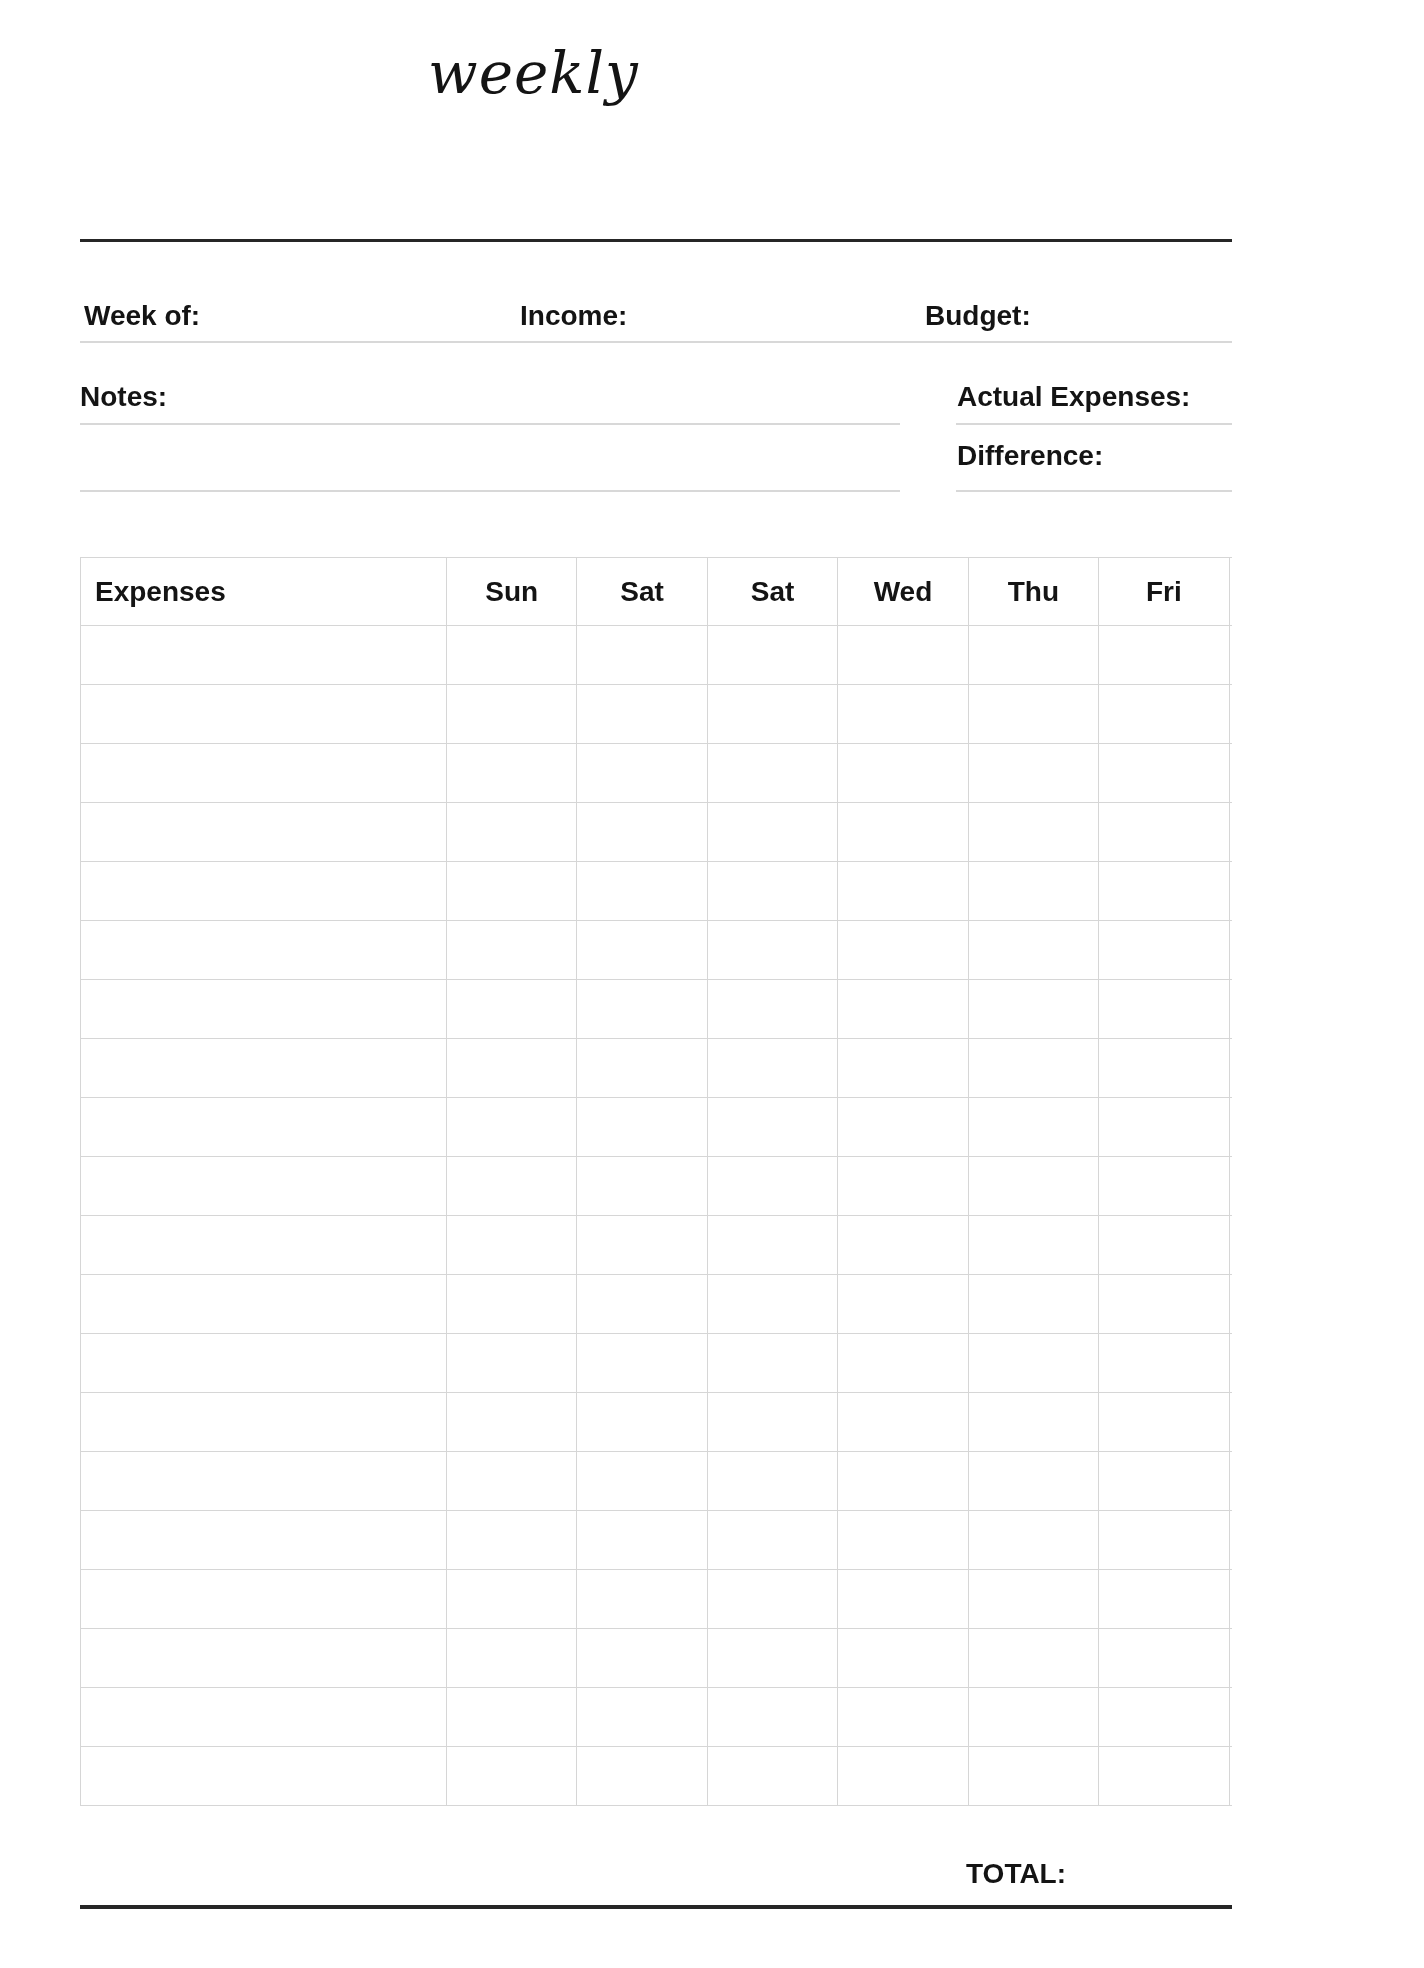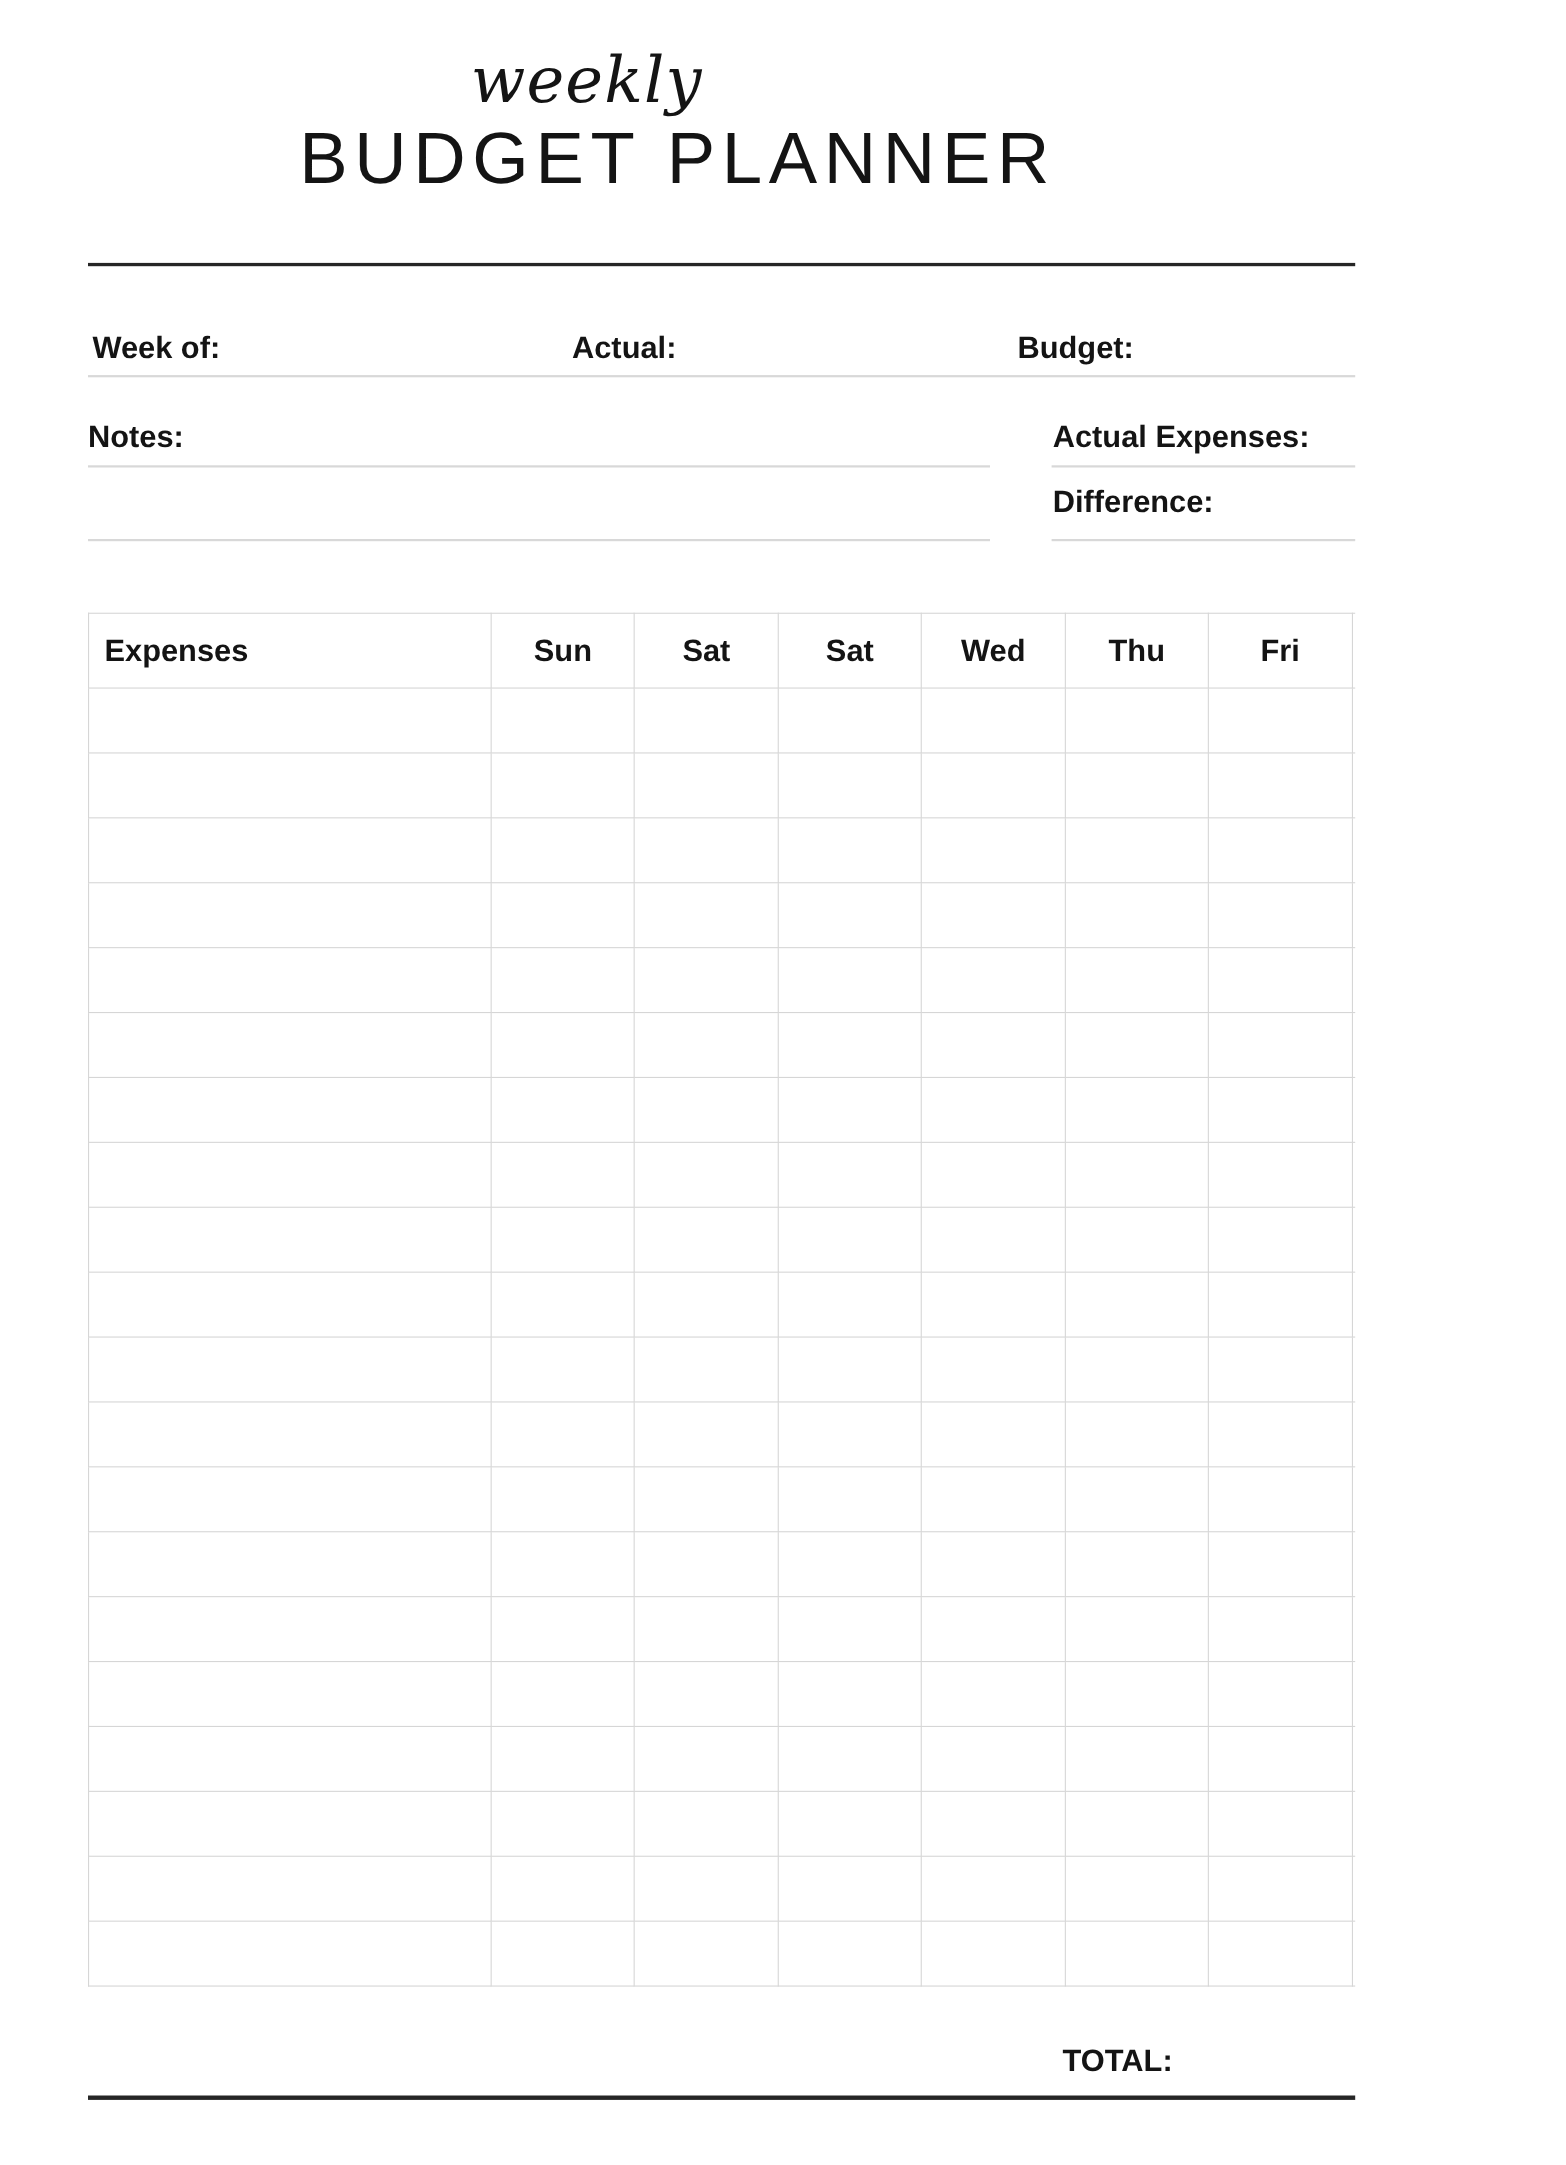--- a/index.html
+++ b/index.html
@@ -113,26 +113,25 @@
     margin-left: 28px;
   }
   col.col-expenses { width: 366px; }
 </style>
 </head>
 <body>
 
 <div class="page" style="--c-ink: #141414; --c-rule: #262626; --c-grid: #d6d6d6; --c-underline: #d8d8d8; --c-bg: #ffffff;">
 
   <div class="title-script">weekly</div>
-  <h1 class="title-main">BUDGET PLANNER</h1>
 
   <div class="rule rule-top"></div>
 
   <div class="field-label lbl-week">Week of:</div>
-  <div class="field-label lbl-income">Actual:</div>
+  <div class="field-label lbl-income">Income:</div>
   <div class="field-label lbl-budget">Budget:</div>
   <div class="field-label lbl-notes">Notes:</div>
   <div class="field-label lbl-actual">Actual Expenses:</div>
   <div class="field-label lbl-difference">Difference:</div>
 
   <div class="fill-line line-row1"></div>
   <div class="fill-line line-notes-1"></div>
   <div class="fill-line line-actual"></div>
   <div class="fill-line line-notes-2"></div>
   <div class="fill-line line-difference"></div>

